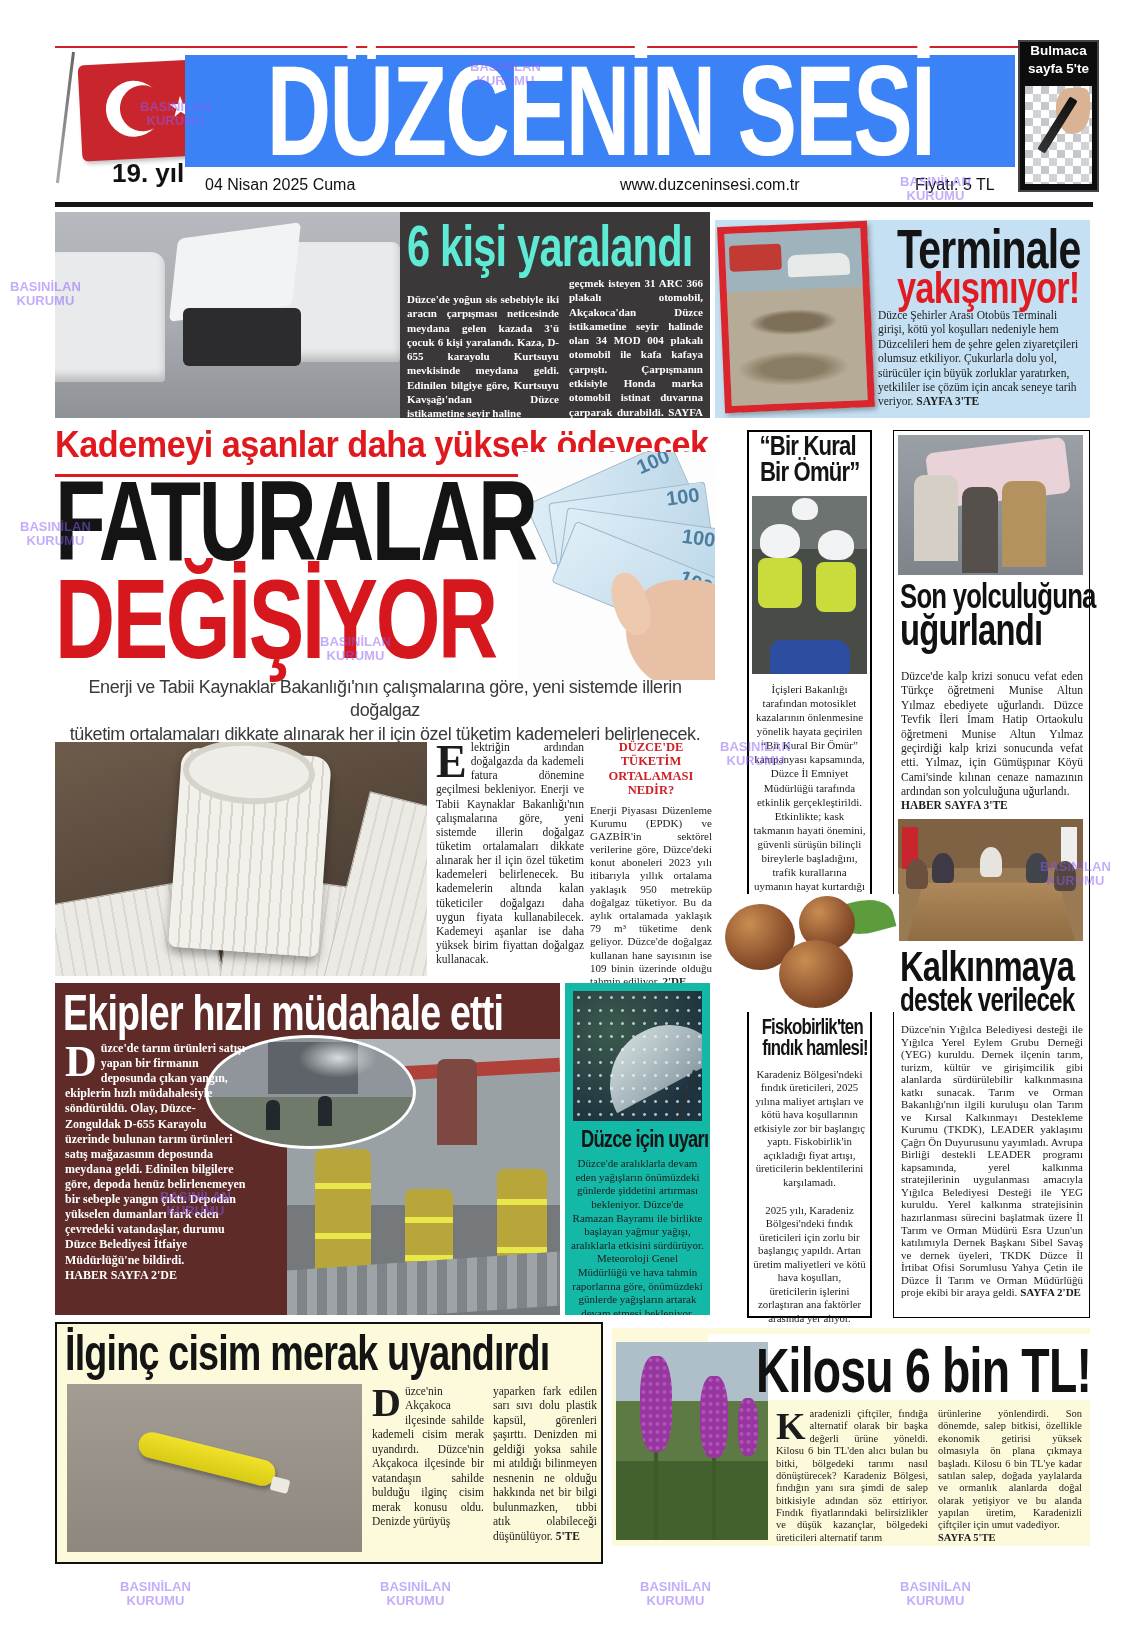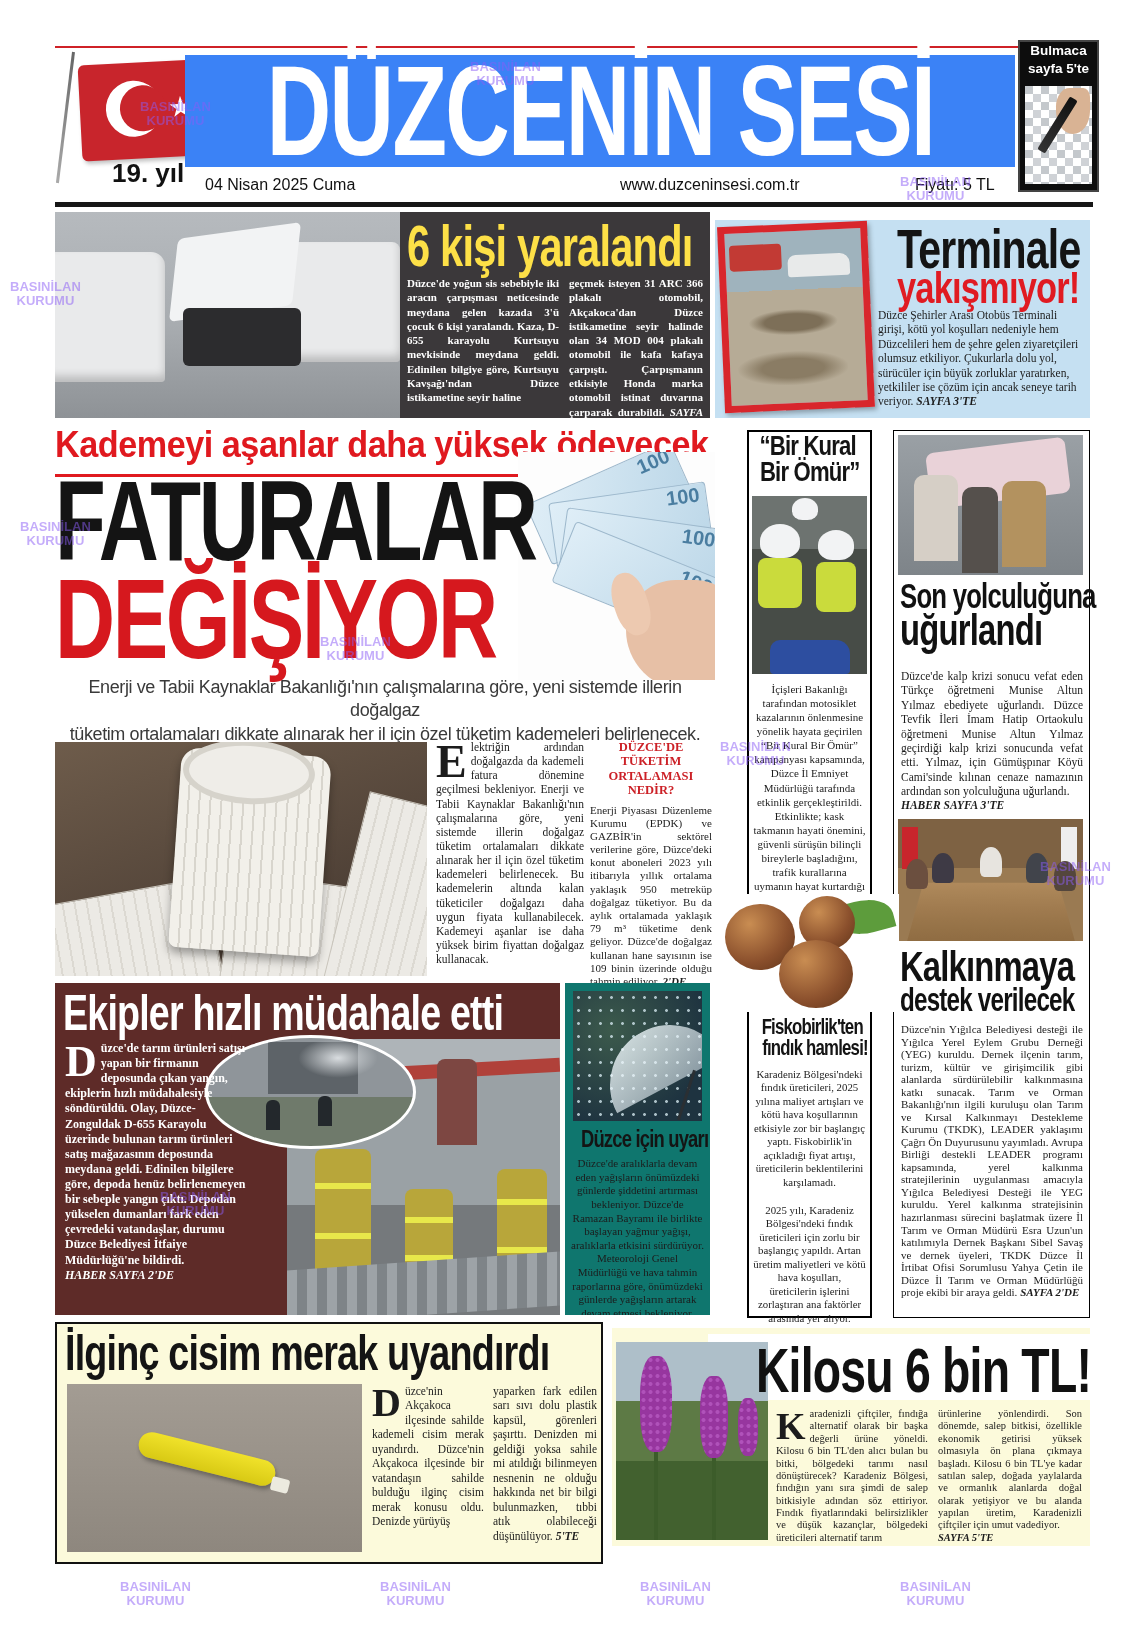--- a/index.html
+++ b/index.html
@@ -5,21 +5,21 @@
   html,body{margin:0;padding:0;background:#e8e8e8;}
   #page{position:relative;width:1140px;height:1628px;background:#fff;margin:0 auto;overflow:hidden;
         font-family:"Liberation Sans",sans-serif;color:#111;}
   .abs{position:absolute;}
   .serif{font-family:"Liberation Serif",serif;}
   .sq{display:inline-block;transform:scale(var(--sx,.8),var(--sy,1.12));transform-origin:0 50%;white-space:nowrap;font-weight:bold;letter-spacing:-1px;}
   .sqc{transform-origin:50% 50%;}
   .just{text-align:justify;}
   .wm{position:absolute;color:#8b5cf6;opacity:.5;font-weight:bold;font-size:13px;line-height:1.1;text-align:center;pointer-events:none;z-index:40;}
   .dropcap{float:left;font-weight:bold;font-family:"Liberation Serif",serif;line-height:.85;margin:2px 4px 0 0;}
-  .pgref{font-weight:bold;font-style:italic;}
+  .pgref{font-weight:bold;}
   
   #topline{left:55px;top:46px;width:1038px;height:2px;background:#cf2127;}
   #flagpole{left:72px;top:52px;width:3px;height:132px;background:linear-gradient(#666,#aaa);transform:rotate(7deg);transform-origin:top;}
   #flag{left:80px;top:62px;width:138px;height:96px;background:#c8252c;border-radius:6px 10px 8px 6px;transform:rotate(-3deg);box-shadow:2px 3px 4px rgba(0,0,0,.25);}
   #crescent{position:absolute;left:26px;top:18px;width:56px;height:56px;border-radius:50%;background:#fff;}
   #crescent:after{content:"";position:absolute;left:14px;top:5px;width:46px;height:46px;border-radius:50%;background:#c8252c;}
   #star{position:absolute;left:88px;top:30px;color:#fff;font-size:28px;}
   #yearbadge{left:112px;top:158px;font-size:26px;font-weight:bold;color:#111;}
   #banner{left:185px;top:55px;width:830px;height:112px;background:#3b82f6;display:flex;align-items:center;justify-content:center;}
   #masthead{color:#fff;font-size:105px;transform:scale(.85,1.22);letter-spacing:-2px;}
@@ -32,24 +32,24 @@
   #dateline{left:55px;top:176px;width:1038px;height:22px;font-size:16px;color:#111;}
   #dateline span{position:absolute;top:0;}
   #blackrule{left:55px;top:202px;width:1038px;height:5px;background:#161616;}
 
   
   #crashbox{left:55px;top:212px;width:655px;height:206px;background:#3b383a;overflow:hidden;}
   #crashphoto{position:absolute;left:0;top:0;width:345px;height:206px;background:linear-gradient(180deg,#b6babe 0%,#a8acb0 55%,#8e9296 100%);overflow:hidden;}
   .carwhite{position:absolute;background:#e9eaeb;border-radius:10px 14px 4px 6px;box-shadow:inset 0 -6px 8px rgba(0,0,0,.2);}
   #hoodopen{position:absolute;left:120px;top:18px;width:120px;height:84px;background:#f2f3f4;transform:skewX(-14deg) rotate(-8deg);border-radius:6px;}
   #engine{position:absolute;left:128px;top:96px;width:118px;height:58px;background:#2c2c2e;border-radius:6px;}
-  #crashhead{position:absolute;left:352px;top:4px;color:#fde047;font-size:52px;}
+  #crashhead{position:absolute;left:352px;top:4px;color:#5eead4;font-size:52px;}
   #crashcols{position:absolute;left:352px;top:64px;width:296px;display:flex;gap:10px;color:#fff;}
   #crashcols .c{font-size:11px;font-weight:bold;line-height:1.3;}
-  #crashcols .c1{width:152px;} #crashcols .c2{width:134px;}
+  #crashcols .c1{width:152px;margin-top:16px;} #crashcols .c2{width:134px;}
 
   
   #termbox{left:715px;top:220px;width:375px;height:198px;background:#c5e0f2;overflow:hidden;}
   #potholephoto{position:absolute;left:6px;top:4px;width:136px;height:172px;border:7px solid #d8262c;transform:rotate(-2.5deg);background:linear-gradient(180deg,#9fb3bd 0 34%,#b6ab96 34% 100%);overflow:hidden;box-shadow:2px 3px 5px rgba(0,0,0,.3);}
   #redbus{position:absolute;left:4px;top:12px;width:52px;height:26px;background:#c23a34;border-radius:4px;}
   #whitecar{position:absolute;left:62px;top:24px;width:62px;height:22px;background:#e8eaea;border-radius:8px 10px 3px 3px;}
   #pothole1{position:absolute;left:20px;top:78px;width:90px;height:26px;background:radial-gradient(ellipse at center,#7d6f58 0 45%,transparent 70%);}
   #pothole2{position:absolute;left:8px;top:120px;width:110px;height:34px;background:radial-gradient(ellipse at center,#8a7c64 0 40%,transparent 72%);}
   #termh1{position:absolute;left:162px;top:0px;width:210px;text-align:center;font-size:50px;color:#141414;}
   #termh2{position:absolute;left:162px;top:44px;width:210px;text-align:center;font-size:42px;color:#e01b22;}
@@ -113,21 +113,21 @@
   .ffman{position:absolute;border-radius:8px 8px 0 0;background:#b8a63a;}
   .ffstripe{position:absolute;height:6px;background:#e8e84a;width:100%;}
   #ffroof{position:absolute;left:0;bottom:0;width:273px;height:54px;background:repeating-linear-gradient(90deg,#9da3a7 0 10px,#7e8488 10px 20px);transform:skewY(-4deg);}
   #ovalinset{position:absolute;left:150px;top:52px;width:205px;height:108px;border-radius:50%;border:3px solid #fff;background:linear-gradient(180deg,#8f959a 0 55%,#6f7a6b 55% 100%);overflow:hidden;z-index:6;}
   #ovalbld{position:absolute;left:60px;top:4px;width:90px;height:52px;background:#5d6368;}
   #ovalsmoke{position:absolute;left:90px;top:0;width:80px;height:40px;background:radial-gradient(#d9dde0,transparent 70%);}
   .ovalfig{position:absolute;width:14px;height:30px;background:#23282c;border-radius:6px 6px 0 0;}
   #firebody{position:absolute;left:10px;top:58px;width:182px;font-size:12px;font-weight:bold;line-height:1.26;z-index:7;}
 
   
-  #wxbox{left:565px;top:983px;width:145px;height:332px;background:#0f766e;overflow:hidden;}
+  #wxbox{left:565px;top:983px;width:145px;height:332px;background:#14b8a6;overflow:hidden;}
   #rainphoto{position:absolute;left:8px;top:8px;width:129px;height:130px;background:radial-gradient(circle at 30% 30%,#3c5a4c,#1e3340 75%);overflow:hidden;}
   #rainphoto .dots{position:absolute;inset:0;background-image:radial-gradient(#cfe3ea 1px,transparent 1.6px);background-size:11px 13px;opacity:.8;}
   #umb{position:absolute;right:-28px;top:34px;width:120px;height:120px;border-radius:50%;background:linear-gradient(160deg,rgba(240,248,252,.85),rgba(200,220,230,.35));clip-path:polygon(0 50%,100% 50%,100% 0,0 0);transform:rotate(-28deg);}
   #umbstick{position:absolute;right:14px;top:78px;width:3px;height:52px;background:#2a2f33;transform:rotate(18deg);}
   #wxhead{position:absolute;left:0;top:142px;width:145px;text-align:center;font-size:23px;color:#141414;}
   #wxbody{position:absolute;left:6px;top:174px;width:133px;text-align:center;font-size:11px;line-height:1.24;color:#1c1c1c;}
 
   
   #capbox{left:55px;top:1322px;width:548px;height:242px;background:#fcfadb;border:2.5px solid #111;box-sizing:border-box;overflow:hidden;}
   #caphead{position:absolute;left:8px;top:2px;font-size:46px;color:#141414;}

